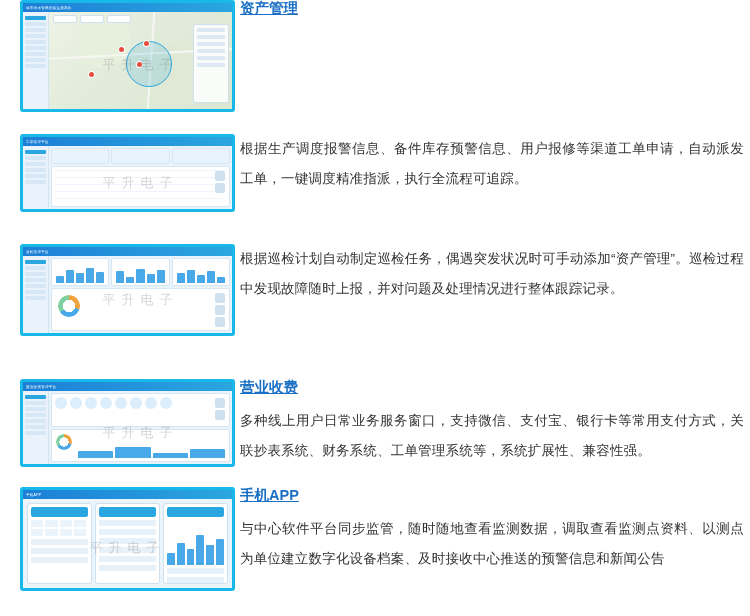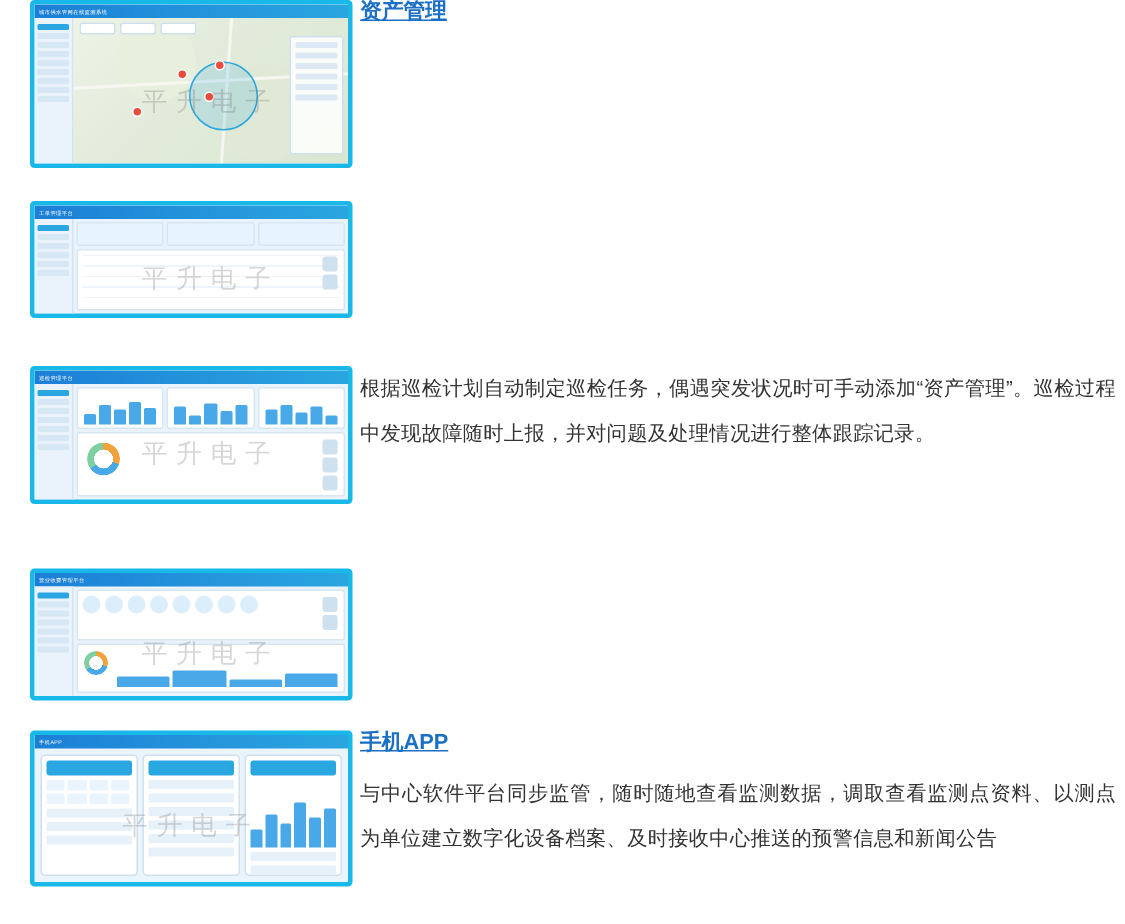--- a/index.html
+++ b/index.html
@@ -76,21 +76,21 @@
   .thumb .content {
     flex: 1;
     position: relative;
     padding: 2px;
     box-sizing: border-box;
   }
   .wm {
     position: absolute;
     left: 0; right: 0; top: 45%;
     text-align: center;
-    font-size: 17px;
+    font-size: 13px;
     color: rgba(120,120,120,.30);
     letter-spacing: 6px;
     pointer-events: none;
     white-space: nowrap;
   }
 
   
   .map-thumb { height: 112px; }
   .map-canvas {
     position: absolute;
@@ -273,20 +273,21 @@
                 <i></i>
                 <i></i>
               </div>
             </div>
             <div class="wm">平升电子</div>
           </div>
         </div>
       </div>
     </div>
     <div class="text-col">
+      <p class="feat-desc">根据生产调度报警信息、备件库存预警信息、用户报修等渠道工单申请，自动派发工单，一键调度精准指派，执行全流程可追踪。</p>
     </div>
   </div>
 
   <div class="feature-row" style="height:135px;">
     <div class="thumb-wrap">
       <div class="thumb dash" style="height:92px;">
         <div class="topbar">
           <span class="tt">巡检管理平台</span>
         </div>
         <div class="body">
@@ -386,20 +387,24 @@
                 <i style="height:50%"></i>
                   <i style="height:80%"></i>
                   <i style="height:35%"></i>
                   <i style="height:65%"></i>
               </div>
             </div>
             <div class="wm">平升电子</div>
           </div>
         </div>
       </div>
+    </div>
+    <div class="text-col">
+      <div class="feat-title">营业收费</div>
+      <p class="feat-desc">多种线上用户日常业务服务窗口，支持微信、支付宝、银行卡等常用支付方式，关联抄表系统、财务系统、工单管理系统等，系统扩展性、兼容性强。</p>
     </div>
   </div>
 
   <div class="feature-row" style="height:120px;">
     <div class="thumb-wrap">
       <div class="thumb" style="height:104px;background:#eaf4fc;">
         <div class="topbar">
           <span class="tt">手机APP</span>
         </div>
         <div style="height:calc(100% - 9px);padding:4px;box-sizing:border-box;position:relative;">

